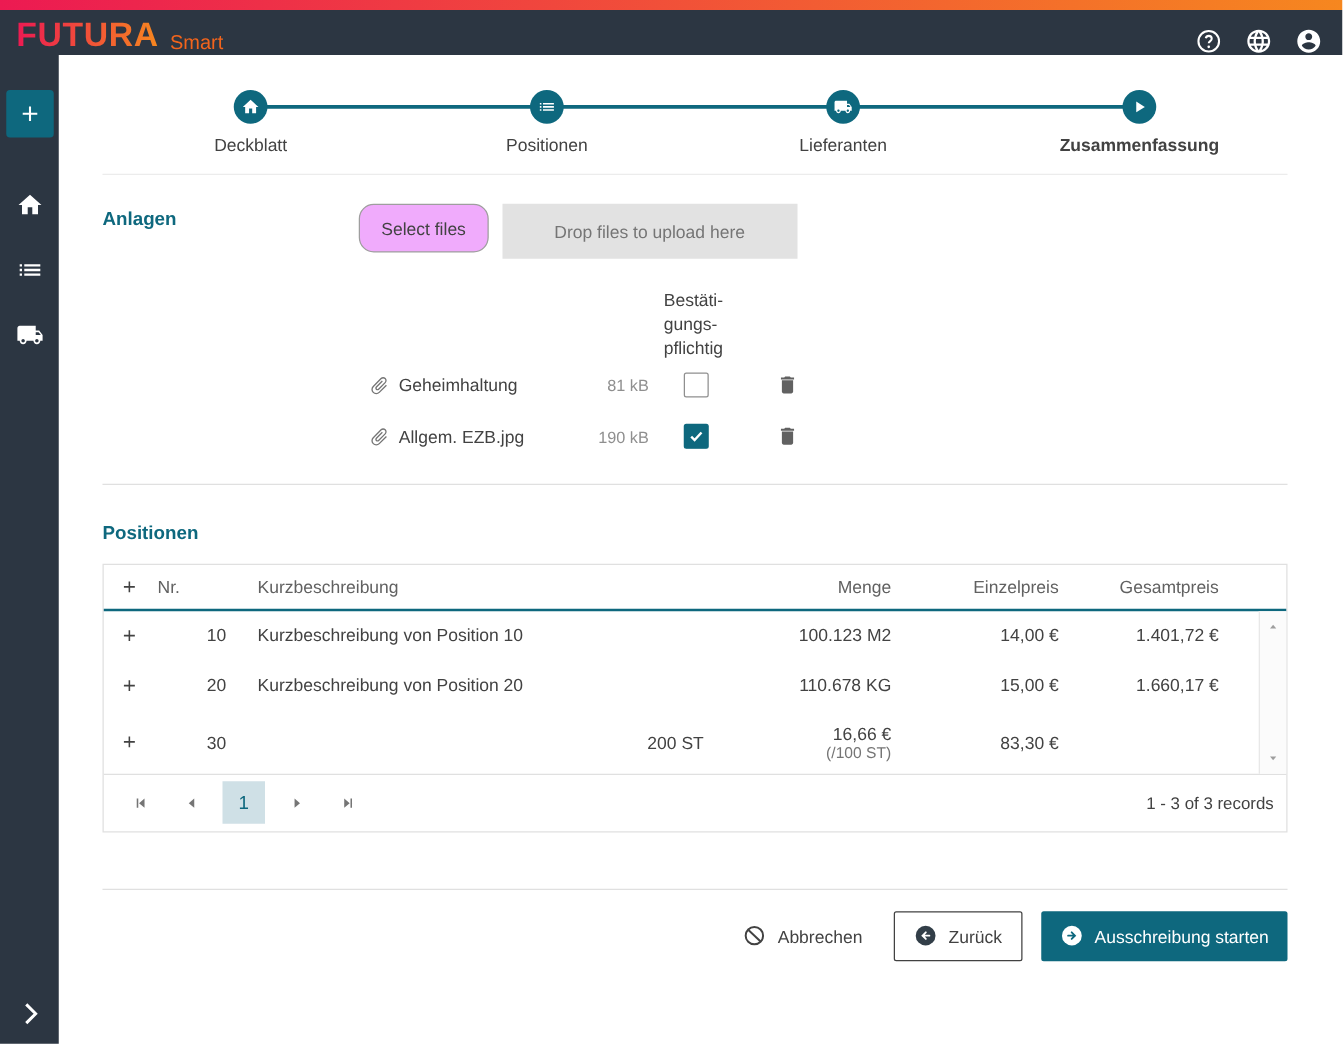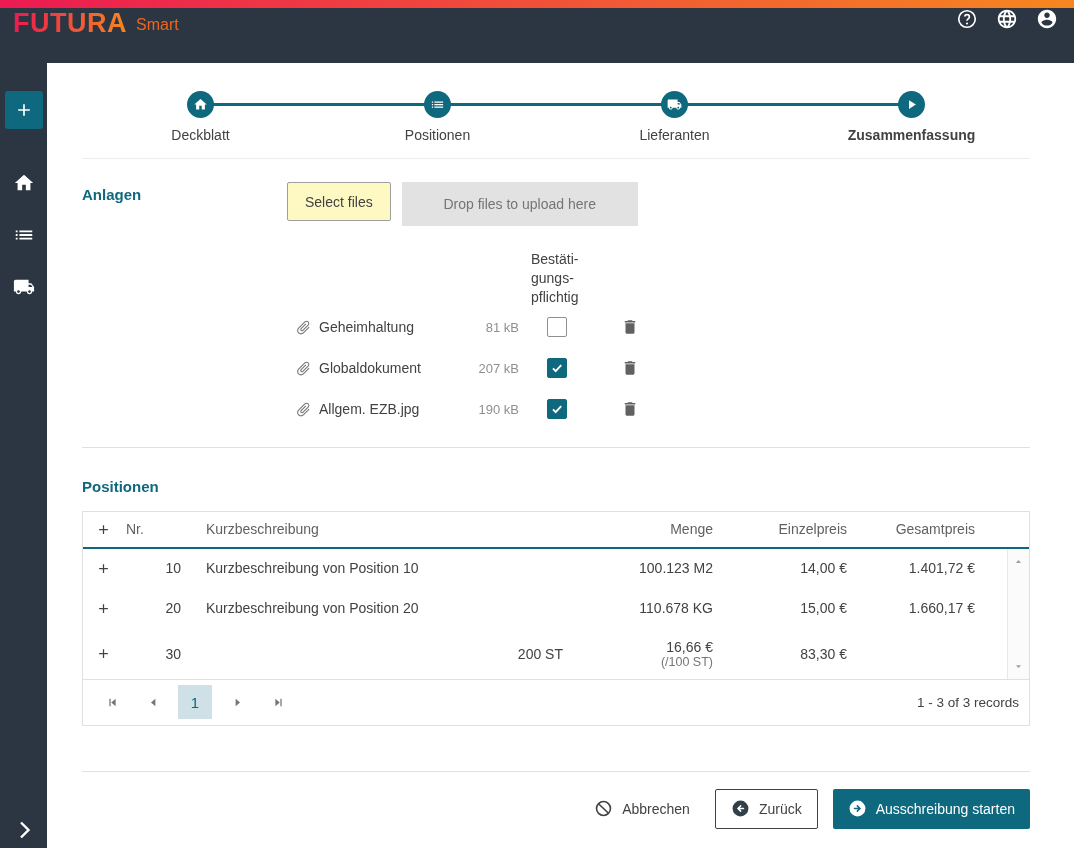--- a/index.html
+++ b/index.html
@@ -6,21 +6,21 @@
     --teal:#0e687e; --dark:#2c3642; --grad-start:#ec1a52; --grad-end:#f6871f;
     --smart:#f2641c; --page-box:#cfe0e6; --border:#e0e0e0; --text:#424242; --muted:#757575;
   }
   *{box-sizing:border-box;margin:0;padding:0}
   body{width:1074px;height:848px;margin:0;overflow:hidden;background:#fff;
        font-family:"Liberation Sans",sans-serif;color:var(--text)}
   svg{display:block}
 
   
   .top-strip{height:8px;background:linear-gradient(90deg,var(--grad-start),var(--grad-end))}
-  .app-header{height:55px;background:var(--dark);display:flex;align-items:flex-start;padding:0 16px 0 13px}
+  .app-header{height:36px;background:var(--dark);display:flex;align-items:flex-end;padding:0 16px 0 13px}
   .brand{font-size:27px;font-weight:bold;letter-spacing:.5px;
          background:linear-gradient(90deg,var(--grad-start),var(--grad-end));
          -webkit-background-clip:text;background-clip:text;color:transparent}
   .product{color:var(--smart);font-size:16px;margin:8px 0 0 9px}
   .header-icons{margin-left:auto;display:flex;align-items:center;gap:18px}
   .hicon{cursor:pointer}
   .hicon svg{width:22px;height:22px}
 
   
   .layout{display:flex;height:791px}
@@ -42,21 +42,21 @@
   .step-circle svg{width:15px;height:15px}
   .step-label{margin-top:9px;font-size:14px;color:var(--text)}
   .step.active .step-label{font-weight:bold}
   .hr-light{border:none;border-top:1px solid #ececec;margin-top:15px}
   .divider{border:none;border-top:1px solid var(--border);margin-top:17px}
 
   
   .attachments{margin-top:23px}
   .attach-row{display:flex;align-items:flex-start}
   .section-title{color:var(--teal);font-weight:bold;font-size:15px;width:205px;padding-top:4px}
-  .select-files-btn{height:39px;padding:0 17px;background:#fef9c3;border:1px solid #9e9e9e;border-radius:2px;
+  .select-files-btn{height:39px;padding:0 17px;background:#f0abfc;border:1px solid #9e9e9e;border-radius:12px;
                     font-size:14px;color:var(--text);font-family:inherit;cursor:pointer}
   .drop-zone{height:44px;width:236px;margin-left:11px;background:#e2e2e2;color:var(--muted);
              display:flex;align-items:center;justify-content:center;font-size:14px}
   .file-list{margin-left:213px;margin-top:24px}
   .file-grid{display:grid;grid-template-columns:24px 140px 60px 76px 70px;align-items:center}
   .confirm-header{grid-column:4;white-space:pre-line;font-size:14px;line-height:1.35;padding-left:12px;}
   .file-row{height:41px}
   .clip svg{width:17px;height:17px;transform:rotate(45deg)}
   .file-name{font-size:14px}
   .file-size{font-size:13px;color:#8f8f8f;text-align:right}
@@ -236,43 +236,20 @@
             </span>
           <span class="trash-cell">
               <span class="trash">
                 <svg viewBox="0 0 24 24">
                   <path fill="#616161" d="M6 19c0 1.1.9 2 2 2h8c1.1 0 2-.9 2-2V7H6v12zM19 4h-3.5l-1-1h-5l-1 1H5v2h14V4z"></path>
                 </svg>
               </span>
             </span>
         </div>
 
-        <div class="file-grid file-row">
-          <span class="clip">
-              <svg viewBox="0 0 24 24" width="17" height="17">
-                <path fill="#757575" d="M16.5 6v11.5c0 2.21-1.79 4-4 4s-4-1.79-4-4V5c0-1.38 1.12-2.5 2.5-2.5s2.5 1.12 2.5 2.5v10.5c0 .55-.45 1-1 1s-1-.45-1-1V6H10v9.5c0 1.38 1.12 2.5 2.5 2.5s2.5-1.12 2.5-2.5V5c0-2.21-1.79-4-4-4S7 2.79 7 5v12.5c0 3.04 2.46 5.5 5.5 5.5s5.5-2.46 5.5-5.5V6h-1.5z"></path>
-              </svg>
-            </span>
-          <span class="file-name">Globaldokument</span>
-          <span class="file-size">207 kB</span>
-          <span class="checkbox-cell">
-              <span class="checkbox checked">
-                <svg viewBox="0 0 16 16">
-                  <path d="M3.4 8.4l3.1 3.1L12.8 4.6" fill="none" stroke="#fff" stroke-width="2.2"></path>
-                </svg>
-              </span>
-            </span>
-          <span class="trash-cell">
-              <span class="trash">
-                <svg viewBox="0 0 24 24">
-                  <path fill="#616161" d="M6 19c0 1.1.9 2 2 2h8c1.1 0 2-.9 2-2V7H6v12zM19 4h-3.5l-1-1h-5l-1 1H5v2h14V4z"></path>
-                </svg>
-              </span>
-            </span>
-        </div>
 
         <div class="file-grid file-row">
           <span class="clip">
               <svg viewBox="0 0 24 24" width="17" height="17">
                 <path fill="#757575" d="M16.5 6v11.5c0 2.21-1.79 4-4 4s-4-1.79-4-4V5c0-1.38 1.12-2.5 2.5-2.5s2.5 1.12 2.5 2.5v10.5c0 .55-.45 1-1 1s-1-.45-1-1V6H10v9.5c0 1.38 1.12 2.5 2.5 2.5s2.5-1.12 2.5-2.5V5c0-2.21-1.79-4-4-4S7 2.79 7 5v12.5c0 3.04 2.46 5.5 5.5 5.5s5.5-2.46 5.5-5.5V6h-1.5z"></path>
               </svg>
             </span>
           <span class="file-name">Allgem. EZB.jpg</span>
           <span class="file-size">190 kB</span>
           <span class="checkbox-cell">

